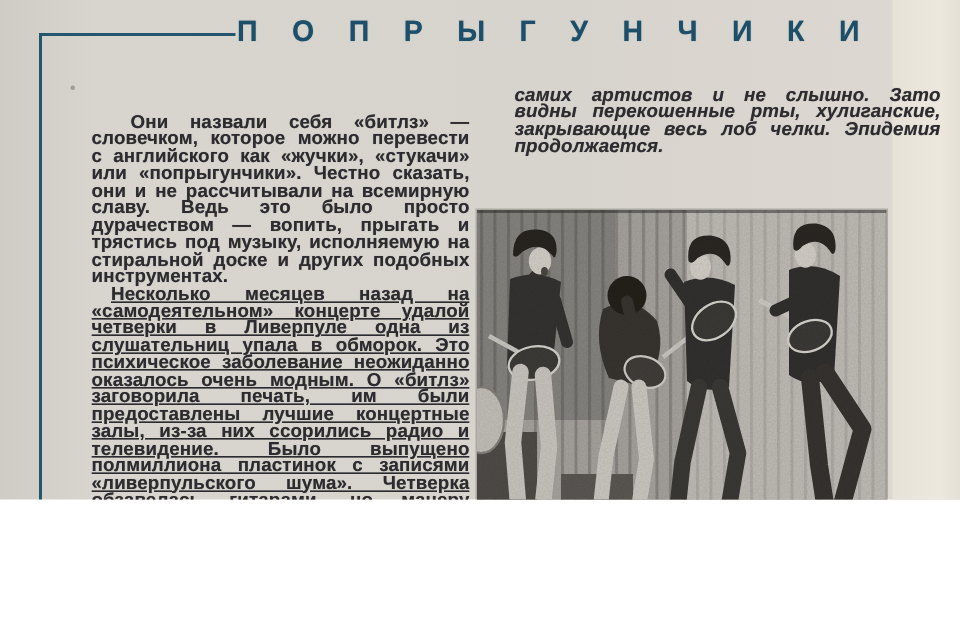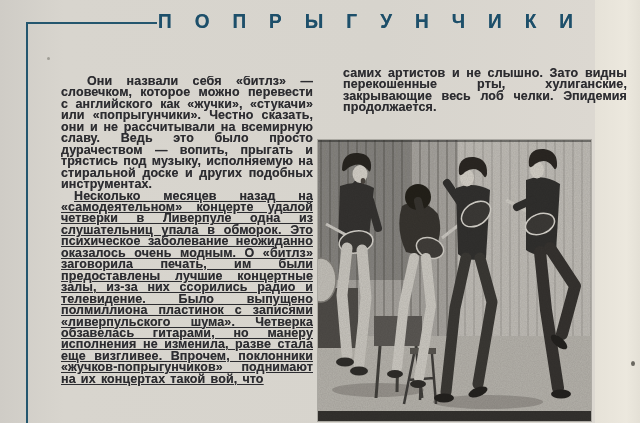--- a/index.html
+++ b/index.html
@@ -1,38 +1,38 @@
 <!DOCTYPE html>
 <html style="--accent: #24566e; --title-ink: #1d4f6a; --ink: #2c2c30; --paper: #d7d4cd; --paper-edge: #e6e2d8;"><head>
 <meta charset="utf-8">
 <style>
   :root{
     --accent:#24566e; --title-ink:#1d4f6a; --ink:#2c2c30;
     --paper:#d7d4cd; --paper-edge:#e6e2d8;
   }
   html,body{margin:0;padding:0;}
   body{width:640px;height:423px;overflow:hidden;font-family:"Liberation Sans",sans-serif;}
-  .page{position:relative;width:640px;height:423px;
+  .page{position:relative;width:640px;height:333px;
     background:linear-gradient(90deg,#cfccc6 0,#d8d5ce 10%,var(--paper) 60%,#dcd8d1 93%);
     overflow:hidden;}
   .paper-edge{position:absolute;left:595px;top:0;width:45px;height:423px;
     background:linear-gradient(90deg,var(--paper-edge),#ece8de 70%,#e4e0d6);}
   .rule-v{position:absolute;left:26px;top:22px;width:2px;height:401px;background:var(--accent);}
   .rule-h{position:absolute;left:26px;top:22px;width:131px;height:2px;background:var(--accent);}
   .title{position:absolute;left:158px;top:11px;margin:0;
     font-size:19px;font-weight:700;letter-spacing:23px;white-space:nowrap;
     color:var(--title-ink);transform:scaleY(1.04);
     text-shadow:0 0 .6px rgba(29,79,106,.7);}
   .col{position:absolute;color:var(--ink);font-weight:700;
     font-size:12.5px;line-height:11.45px;text-align:justify;
     letter-spacing:.1px;word-spacing:1.6px;
     text-shadow:0 0 .5px rgba(44,44,48,.55);}
   .col p{margin:0;}
   .col-left{left:61px;top:76px;width:252px;height:344px;overflow:hidden;}
-  .col-right{left:343px;top:68px;width:284px;height:66px;overflow:hidden;}
+  .col-right{left:343px;top:58px;width:284px;height:66px;overflow:hidden;font-style:italic;}
   .indent-lg{text-indent:26px;}
   .indent-sm{text-indent:13px;text-decoration:underline;}
   .photo{position:absolute;left:318px;top:140px;width:273px;height:281px;
     background:#a6a39e;box-shadow:0 0 0 1px rgba(90,88,84,.35);}
   .photo svg{display:block;width:100%;height:100%;}
   .speck{position:absolute;border-radius:50%;background:#6a6760;}
   .speck-1{left:631px;top:361px;width:4px;height:5px;}
   .speck-2{left:47px;top:57px;width:3px;height:3px;opacity:.5;}
 </style>
 </head>

